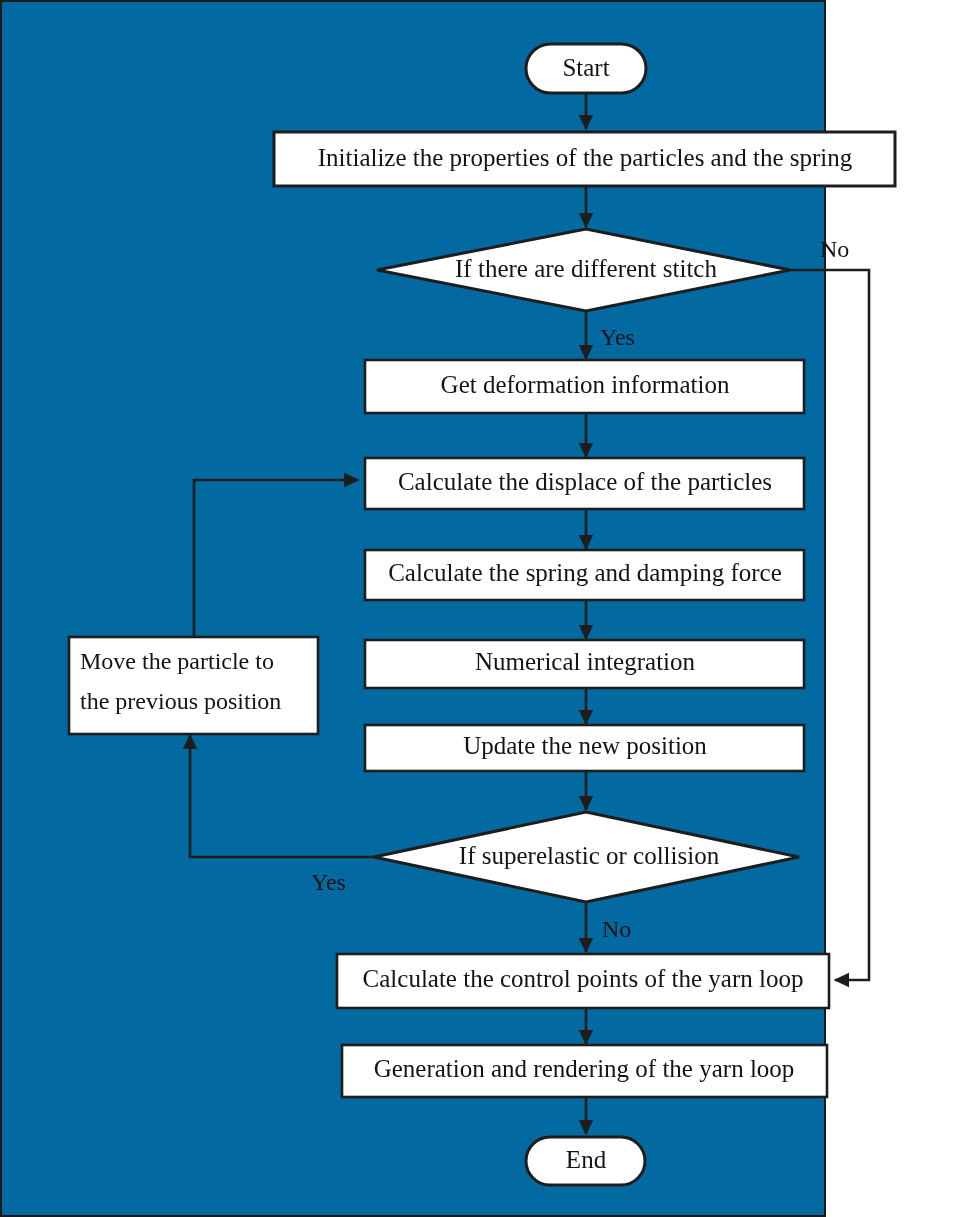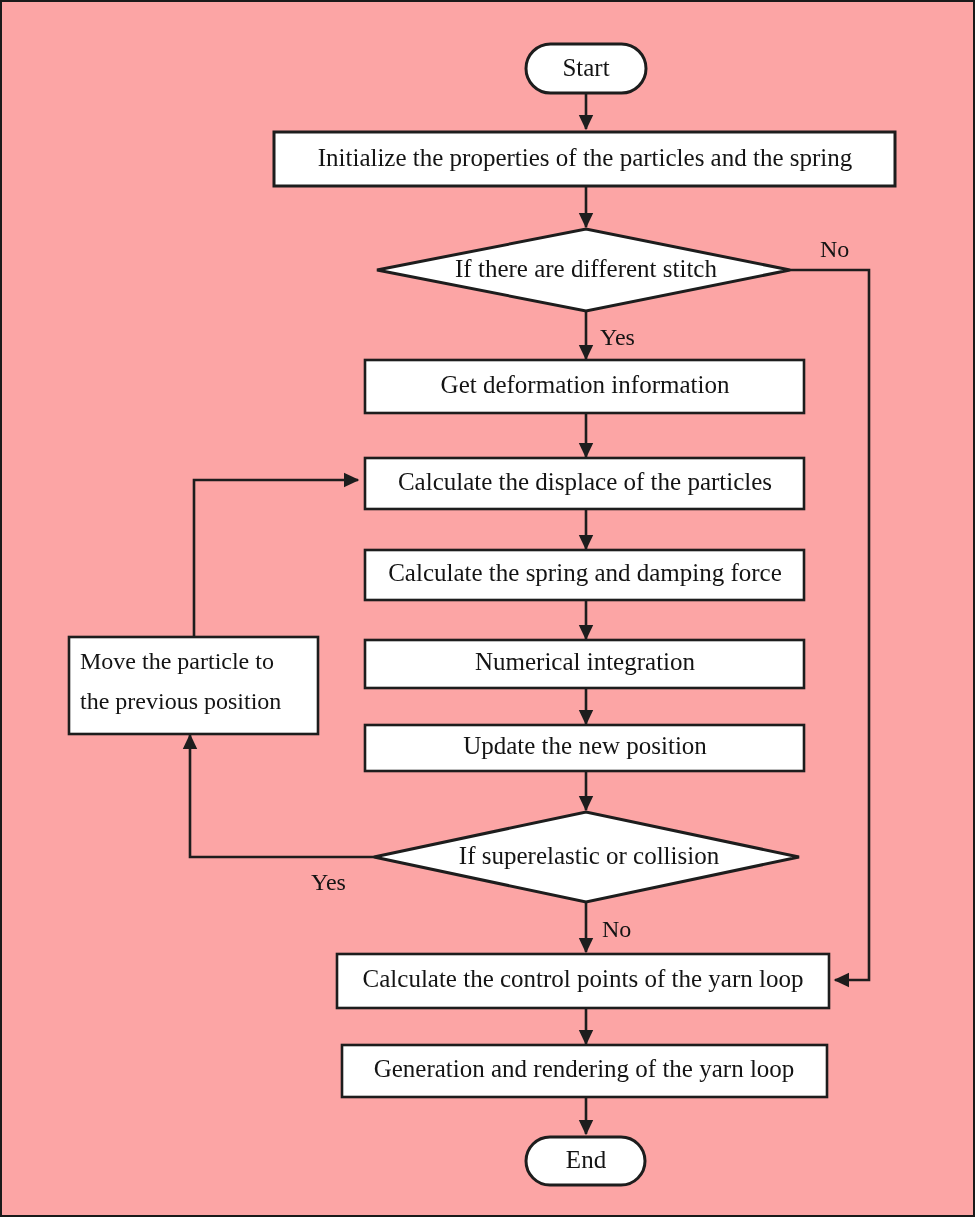--- a/index.html
+++ b/index.html
@@ -1,19 +1,19 @@
 <!DOCTYPE html>
 <html><head>
 <meta charset="utf-8">
 <style>
   html,body{margin:0;padding:0;background:#ffffff;}
   body{width:975px;height:1217px;overflow:hidden;
        font-family:"Liberation Serif","DejaVu Serif",serif;}
-  #frame{position:relative;width:975px;height:1217px;box-sizing:border-box;
-         border:2px solid #1a1a1a;background:#fca5a5;}
+  #frame{position:relative;width:826px;height:1217px;box-sizing:border-box;
+         border:2px solid #1a1a1a;background:#0369a1;}
   svg{display:block;width:975px;height:1217px;}
   .shape{fill:#ffffff;stroke:#1d1d1d;stroke-width:3;}
   .shape-thin{fill:#ffffff;stroke:#1d1d1d;stroke-width:2.6;}
   .conn{stroke:#1d1d1d;stroke-width:2.6;fill:none;}
   .lbl{font-family:"Liberation Serif","DejaVu Serif",serif;
        font-size:25px;fill:#141414;text-anchor:middle;dominant-baseline:middle;}
   .lbl-sm{font-family:"Liberation Serif","DejaVu Serif",serif;
        font-size:24px;fill:#141414;text-anchor:start;dominant-baseline:middle;}
 </style>
 </head>

